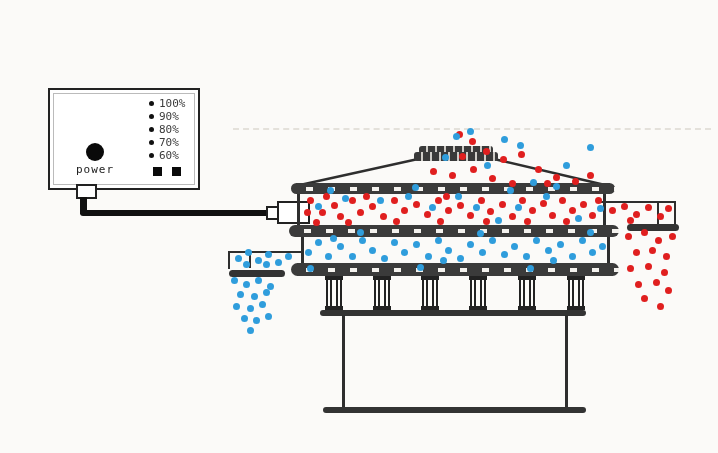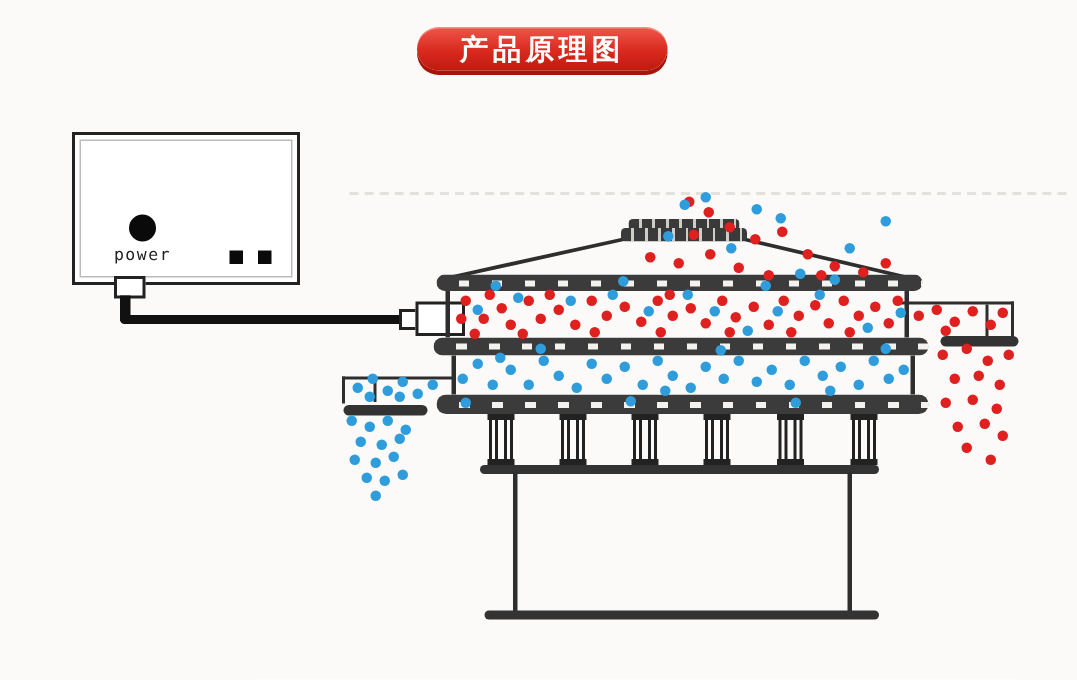--- a/index.html
+++ b/index.html
@@ -68,29 +68,48 @@
   
   .dot{position:absolute;width:7px;height:7px;border-radius:50%;}
   .dot.red{background:#e01f1f;}
   .dot.blue{background:#2f9ddc;}
 </style>
 </head>
 <body>
 
 <div id="canvas">
 
-  <div id="banner" class="abs">
-    <span>产品原理图</span>
-  </div>
 
   <div id="watermark-dash" class="abs"></div>
 
   <div id="ctrl" class="abs"></div>
   <div id="knob" class="abs"></div>
   <div id="power-label" class="abs">power</div>
+  <div id="levels" class="abs">
+      <div class="level-row">
+        <span class="level-bullet"></span>
+        <span class="level-label">100%</span>
+      </div>
+      <div class="level-row">
+        <span class="level-bullet"></span>
+        <span class="level-label">90%</span>
+      </div>
+      <div class="level-row">
+        <span class="level-bullet"></span>
+        <span class="level-label">80%</span>
+      </div>
+      <div class="level-row">
+        <span class="level-bullet"></span>
+        <span class="level-label">70%</span>
+      </div>
+      <div class="level-row">
+        <span class="level-bullet"></span>
+        <span class="level-label">60%</span>
+      </div>
+    </div>
   <div class="sq abs" style="left:153px;top:167px;"></div>
   <div class="sq abs" style="left:172px;top:167px;"></div>
 
   <div id="stub" class="abs"></div>
   <div id="cable-v" class="abs"></div>
   <div id="cable-h" class="abs"></div>
   <div id="conn-tip" class="abs"></div>
   <div id="conn-body" class="abs"></div>
 
   <svg class="abs" style="left:0;top:0;" width="718" height="453">

